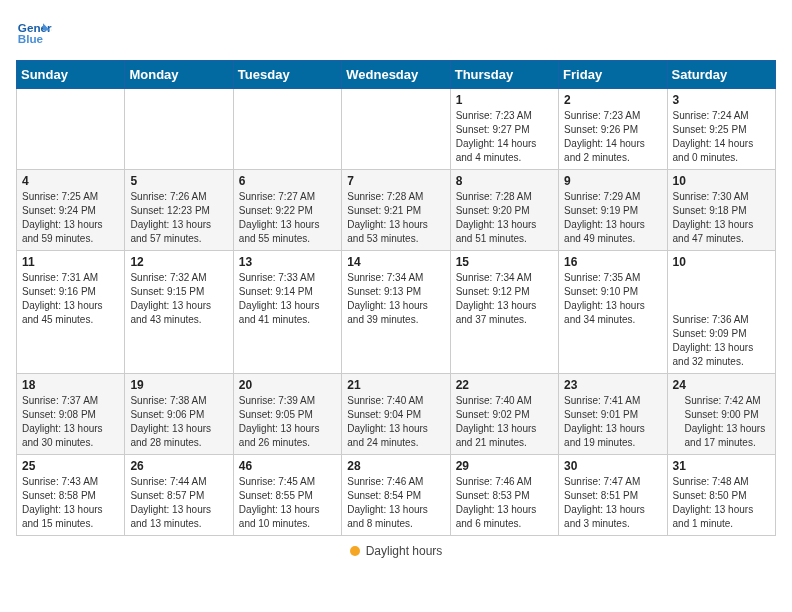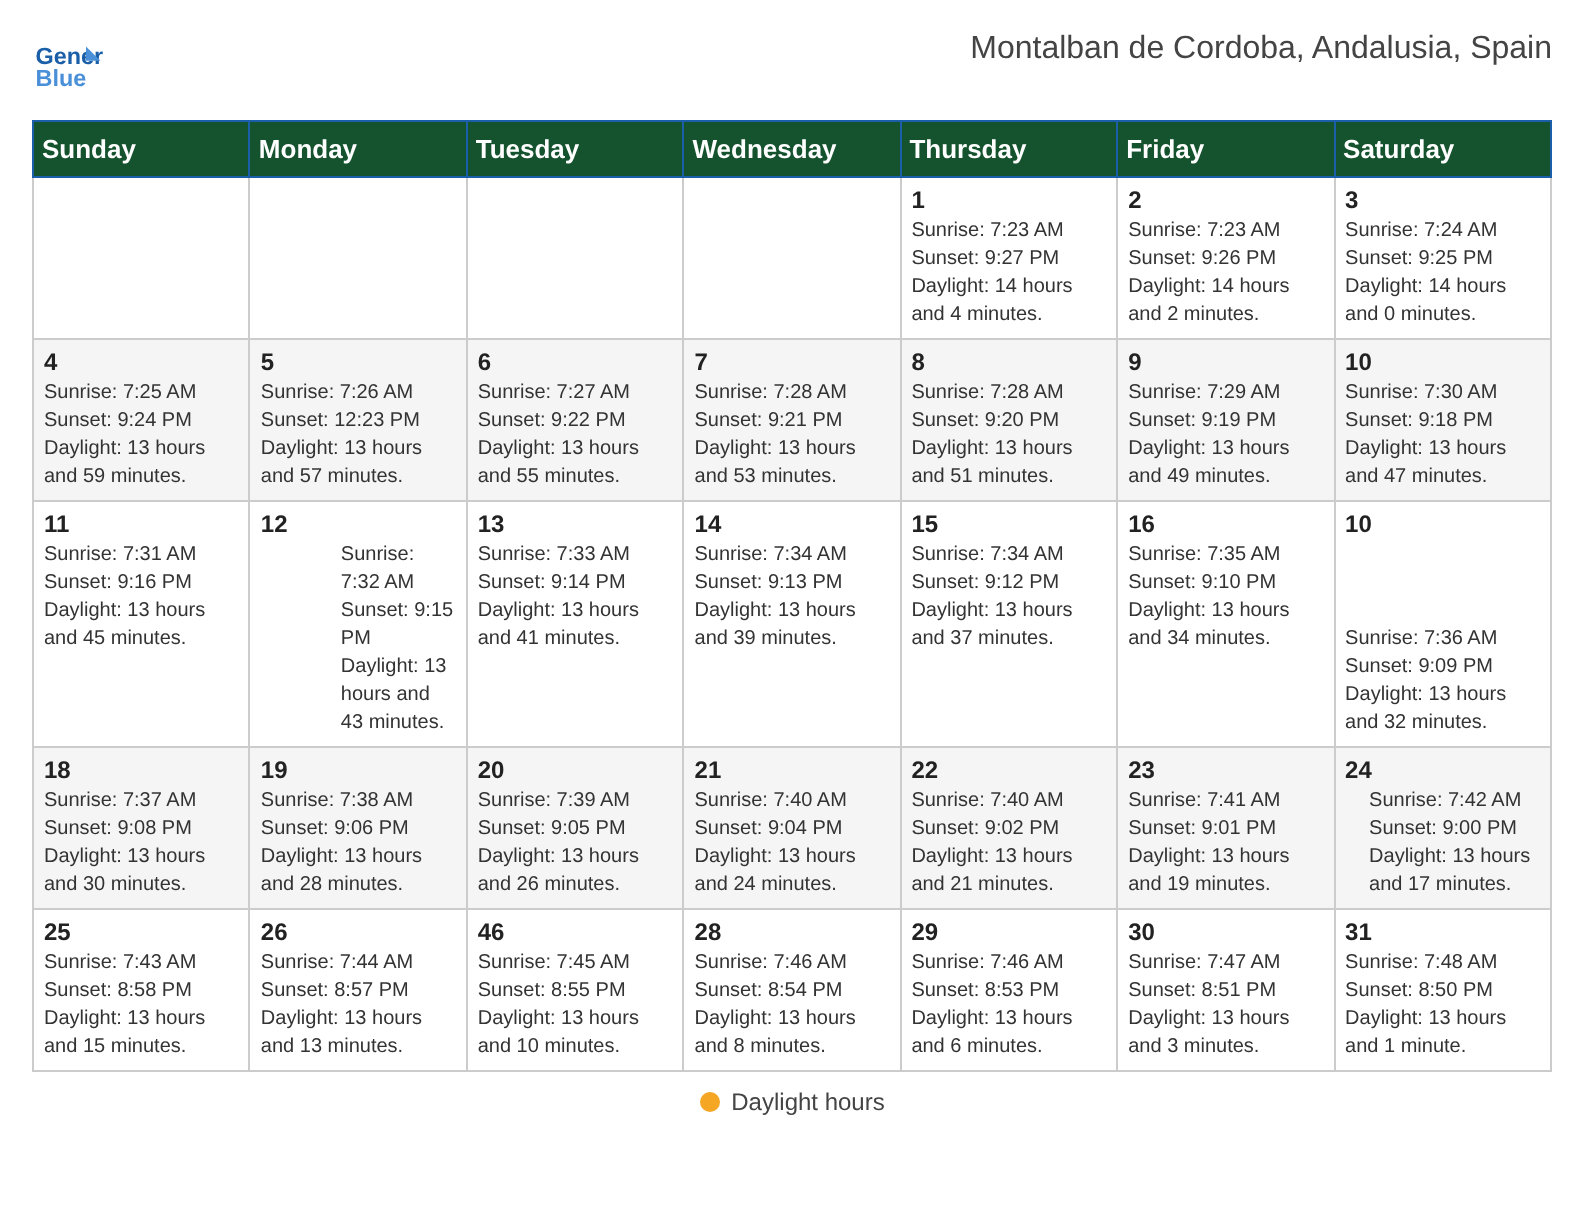--- a/index.html
+++ b/index.html
@@ -35,21 +35,21 @@
       font-size: 16px;
       color: #444;
       font-weight: normal;
     }
     .calendar {
       width: 100%;
       border-collapse: collapse;
       font-size: 11px;
     }
     .calendar th {
-      background: #14532d;
+      background: #0369a1;
       color: #fff;
       padding: 6px 4px;
       text-align: left;
       font-size: 13px;
       border: 1px solid #1a5fa8;
     }
     .calendar td {
       border: 1px solid #ccc;
       padding: 4px 5px;
       vertical-align: top;
@@ -89,21 +89,20 @@
 
 <div class="header">
   <div class="logo">
     <svg class="logo-icon" viewBox="0 0 40 40">
       <text x="2" y="18" font-size="13" font-weight="bold" fill="#1a5fa8">General</text>
       <text x="2" y="30" font-size="13" font-weight="bold" fill="#4a90d9">Blue</text>
       <polygon points="30,8 38,16 30,16" fill="#4a90d9"></polygon>
     </svg>
   </div>
   <div class="title-block">
-    <div class="subtitle">Montalban de Cordoba, Andalusia, Spain</div>
   </div>
 </div>
 
 <table class="calendar">
   <thead>
     <tr id="days-header">
         <th>Sunday</th>
         <th>Monday</th>
         <th>Tuesday</th>
         <th>Wednesday</th>
@@ -183,21 +182,21 @@
       </tr>
       <tr>
         <td>
           <span class="day-number">11</span>
           <div class="day-info" style="white-space: pre-line;">Sunrise: 7:31 AM
 Sunset: 9:16 PM
 Daylight: 13 hours and 45 minutes.</div>
         </td>
         <td>
           <span class="day-number">12</span>
-          <div class="day-info" style="white-space: pre-line; margin-left: 40px;">Sunrise: 7:32 AM
+          <div class="day-info" style="white-space: pre-line;">Sunrise: 7:32 AM
 Sunset: 9:15 PM
 Daylight: 13 hours and 43 minutes.</div>
         </td>
         <td>
           <span class="day-number">13</span>
           <div class="day-info" style="white-space: pre-line;">Sunrise: 7:33 AM
 Sunset: 9:14 PM
 Daylight: 13 hours and 41 minutes.</div>
         </td>
         <td>

